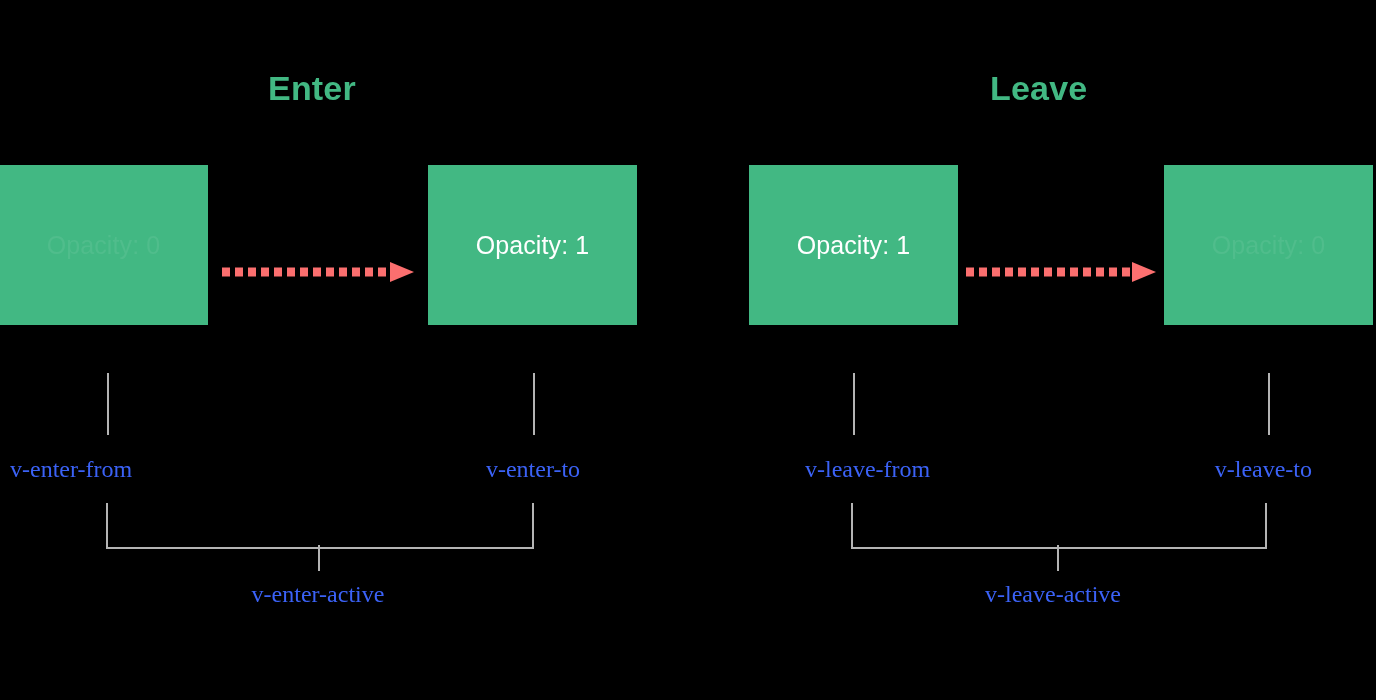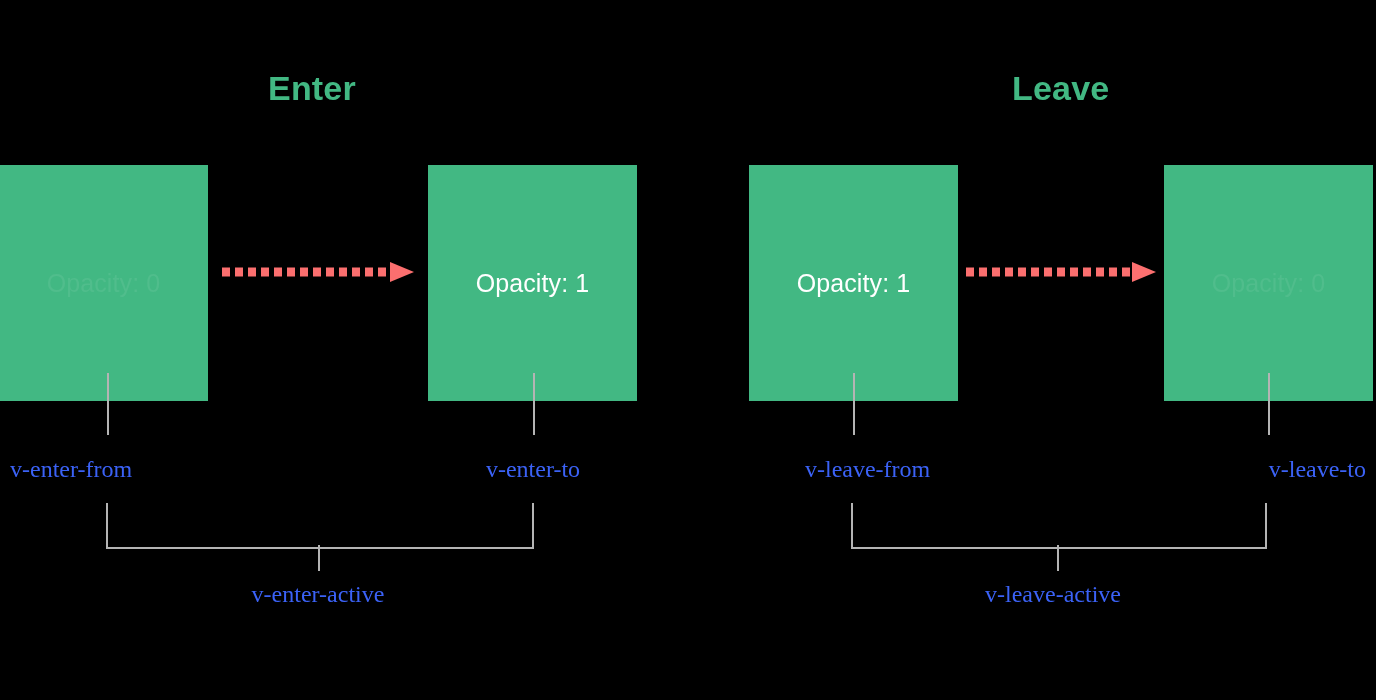--- a/index.html
+++ b/index.html
@@ -22,28 +22,28 @@
     position: absolute;
     font-family: "Liberation Sans", sans-serif;
     font-weight: bold;
     font-size: 34px;
     color: #42b883;
     letter-spacing: 0.2px;
     white-space: nowrap;
     line-height: 1;
   }
   #title-enter { left: 268px; top: 71px; }
-  #title-leave { left: 1012px; top: 71px; }
+  #title-leave { left: 990px; top: 71px; }
 
   
   .state-box {
     position: absolute;
     top: 165px;
     width: 209px;
-    height: 236px;
+    height: 160px;
     background: #42b883;
     display: flex;
     align-items: center;
     justify-content: center;
   }
   #box-enter-from { left: -1px; }
   #box-enter-to   { left: 428px; }
   #box-leave-from { left: 749px; }
   #box-leave-to   { left: 1164px; }
 
@@ -84,21 +84,21 @@
     font-family: Liberation Serif, serif;
     font-size: 24px;
     color: #3b62f6;
     white-space: nowrap;
     line-height: 1;
     letter-spacing: 0px;
   }
   #label-enter-from { left: 10px;   top: 457px; }
   #label-enter-to   { left: 533px;  top: 457px; transform: translateX(-50%); }
   #label-leave-from { left: 757px;  top: 457px; margin-left: 48px; }
-  #label-leave-to   { left: 1366px; top: 457px; transform: translateX(-100%); }
+  #label-leave-to   { left: 1312px; top: 457px; transform: translateX(-100%); }
 
   
   .bracket {
     position: absolute;
     height: 44px;
     border-left: 2px solid #b4b4b4;
     border-right: 2px solid #b4b4b4;
     border-bottom: 2px solid #b4b4b4;
   }
   #bracket-enter { left: 106px; top: 503px; width: 424px; }

